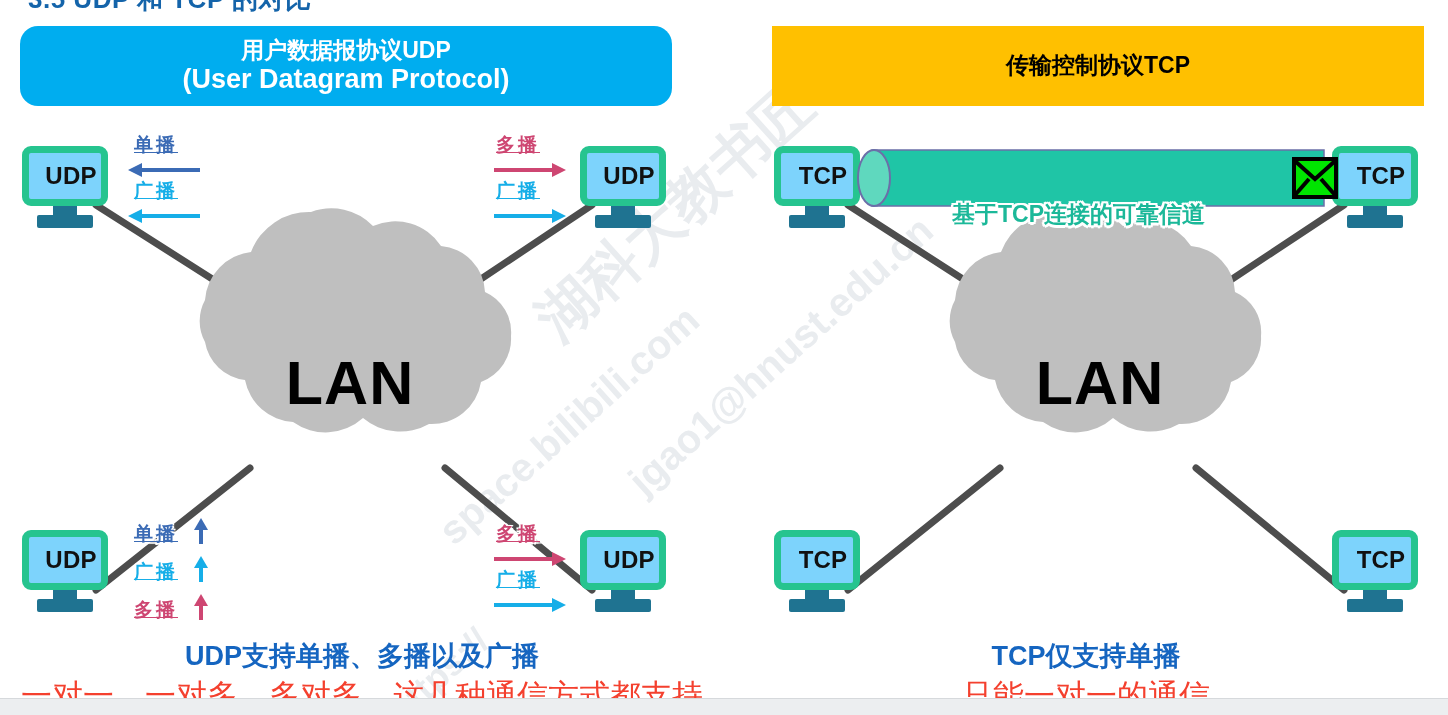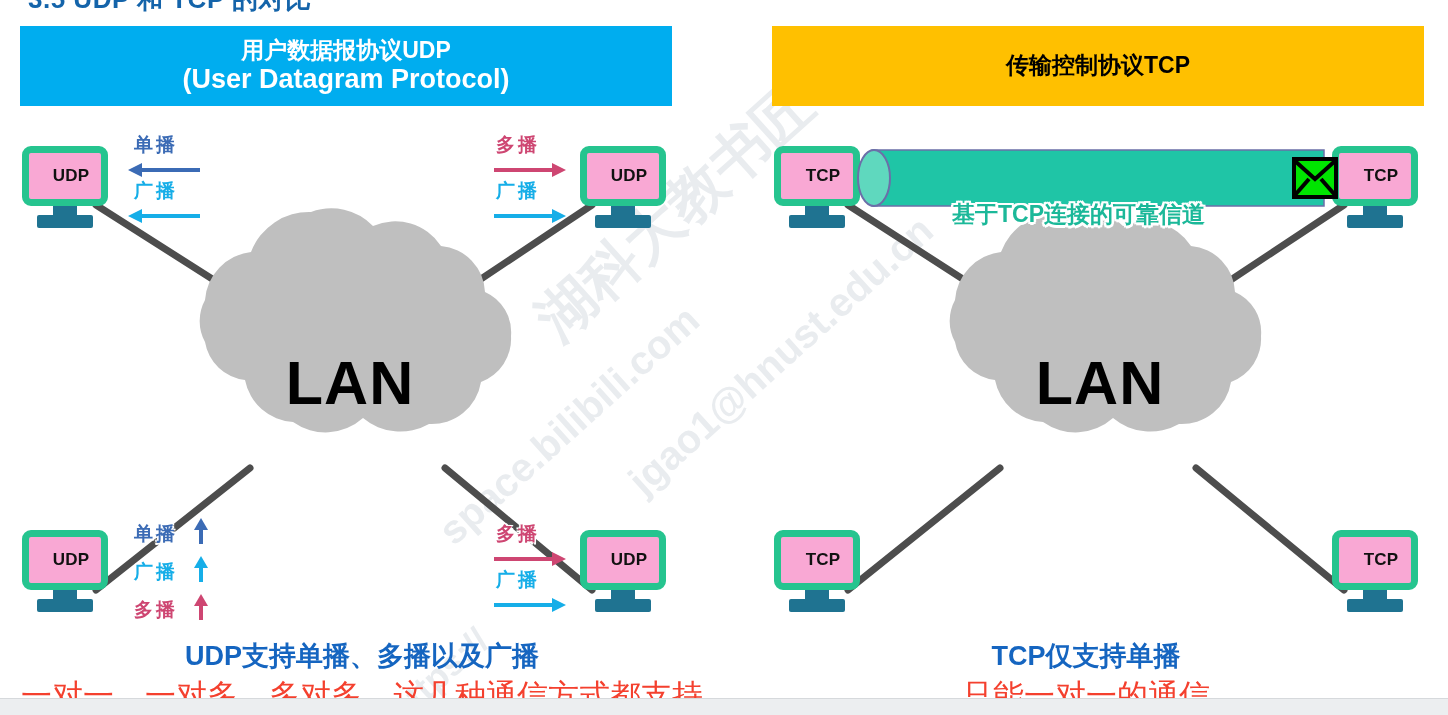--- a/index.html
+++ b/index.html
@@ -27,41 +27,41 @@
   .wm4{left:380px;top:700px;font-size:36px;transform:rotate(-42deg);}
 
   
   .hdr{
     position:absolute;top:26px;height:80px;
     display:flex;flex-direction:column;align-items:center;justify-content:center;
     font-weight:bold;line-height:1.18;text-align:center;
   }
   .hdr .l1{font-size:23px;}
   .hdr .l2{font-size:27px;}
-  .hdr-udp{left:20px;width:652px;background:#00ADEF;color:#ffffff;}
+  .hdr-udp{left:20px;width:652px;background:#00ADEF;color:#ffffff;border-radius:18px;}
   .hdr-tcp{left:772px;width:652px;background:#FFC000;color:#000000;}
 
   
   .lines{position:absolute;left:0;top:0;width:1448px;height:715px;}
 
   
   .node{position:absolute;width:86px;}
   .node .scr{
     width:86px;height:60px;box-sizing:border-box;
-    border:7px solid #26C48F;border-radius:9px;background:#f9a8d4;
+    border:7px solid #26C48F;border-radius:9px;background:#7dd3fc;
     display:flex;align-items:center;justify-content:center;
-    font-size:17px;font-weight:bold;color:#111;letter-spacing:.2px;padding-left:12px;
+    font-size:24px;font-weight:bold;color:#111;letter-spacing:.2px;padding-left:12px;
   }
   .node .neck{width:24px;height:9px;background:#1F7391;margin:0 auto;}
   .node .base{width:56px;height:13px;background:#1F7391;margin:0 auto;border-radius:2px;}
 
   
   .alab{position:absolute;font-size:19px;font-weight:bold;letter-spacing:3px;
         text-shadow:-1.5px -1.5px 0 #fff,1.5px -1.5px 0 #fff,-1.5px 1.5px 0 #fff,
-                    1.5px 1.5px 0 #fff,0 0 3px #fff;white-space:nowrap;}
+                    1.5px 1.5px 0 #fff,0 0 3px #fff;white-space:nowrap;text-decoration:underline;}
   .c-uni{color:#3B6BB5;}
   .c-bro{color:#16AEE8;}
   .c-mul{color:#CE4672;}
 
   
   .cloud{position:absolute;}
   .cloud .lan{
     position:absolute;left:0;top:0;width:100%;height:100%;
     display:flex;align-items:center;justify-content:center;
     font-size:61px;font-weight:bold;color:#000;letter-spacing:1px;

